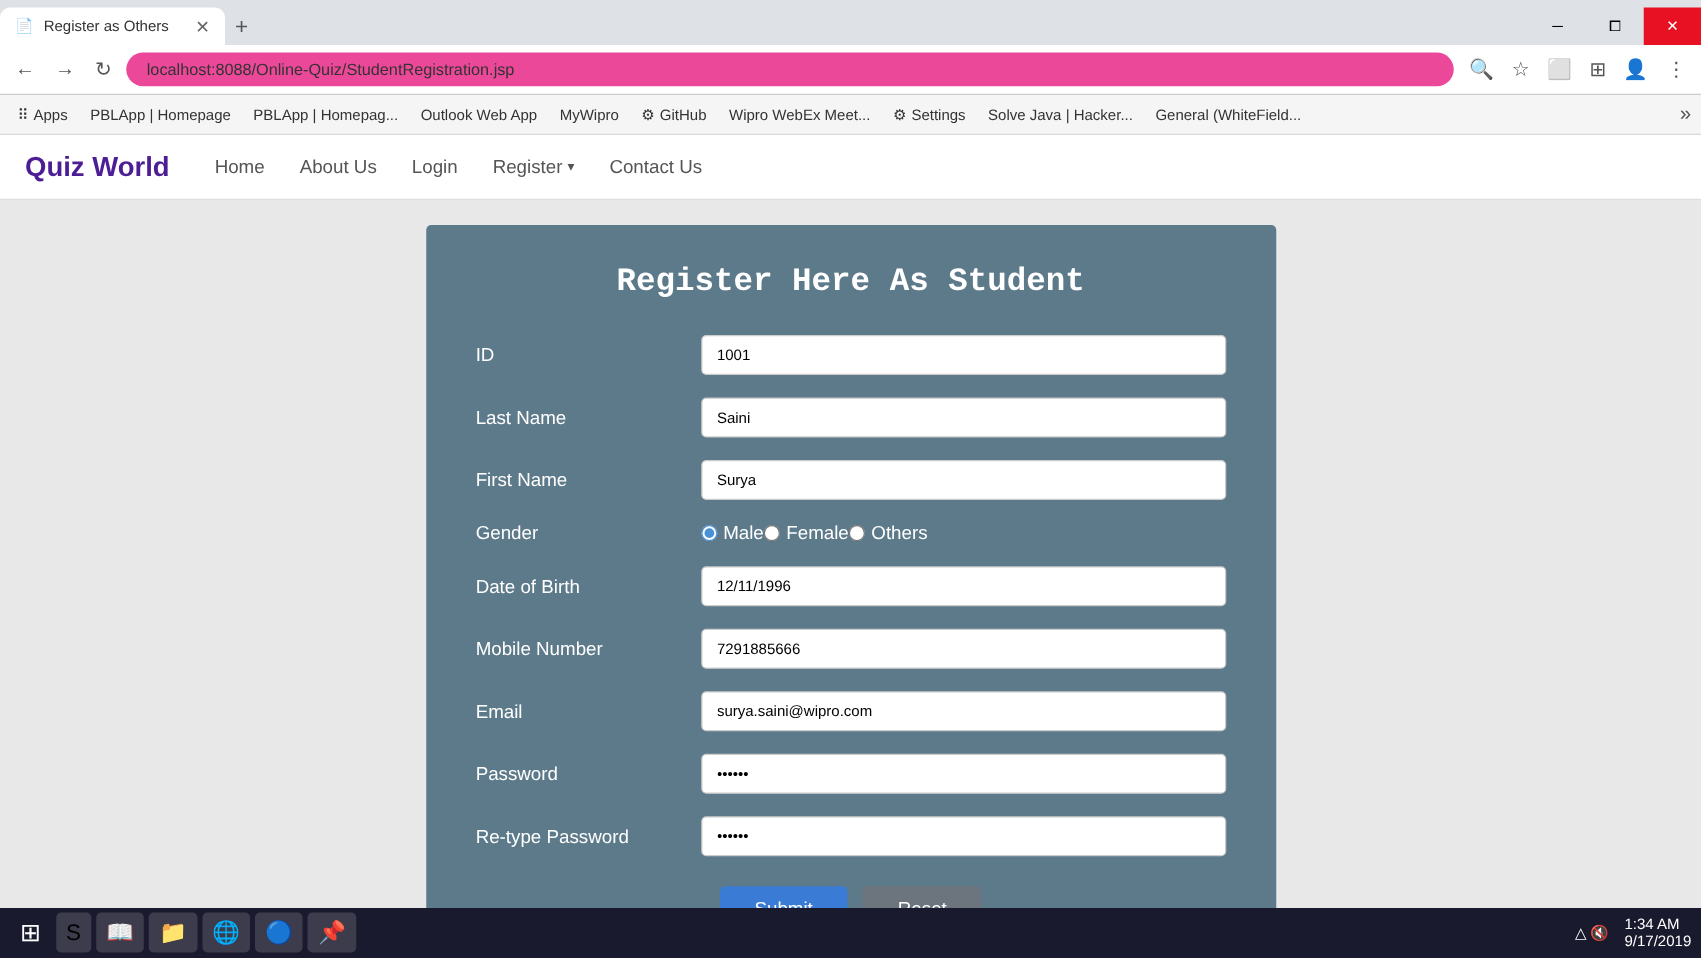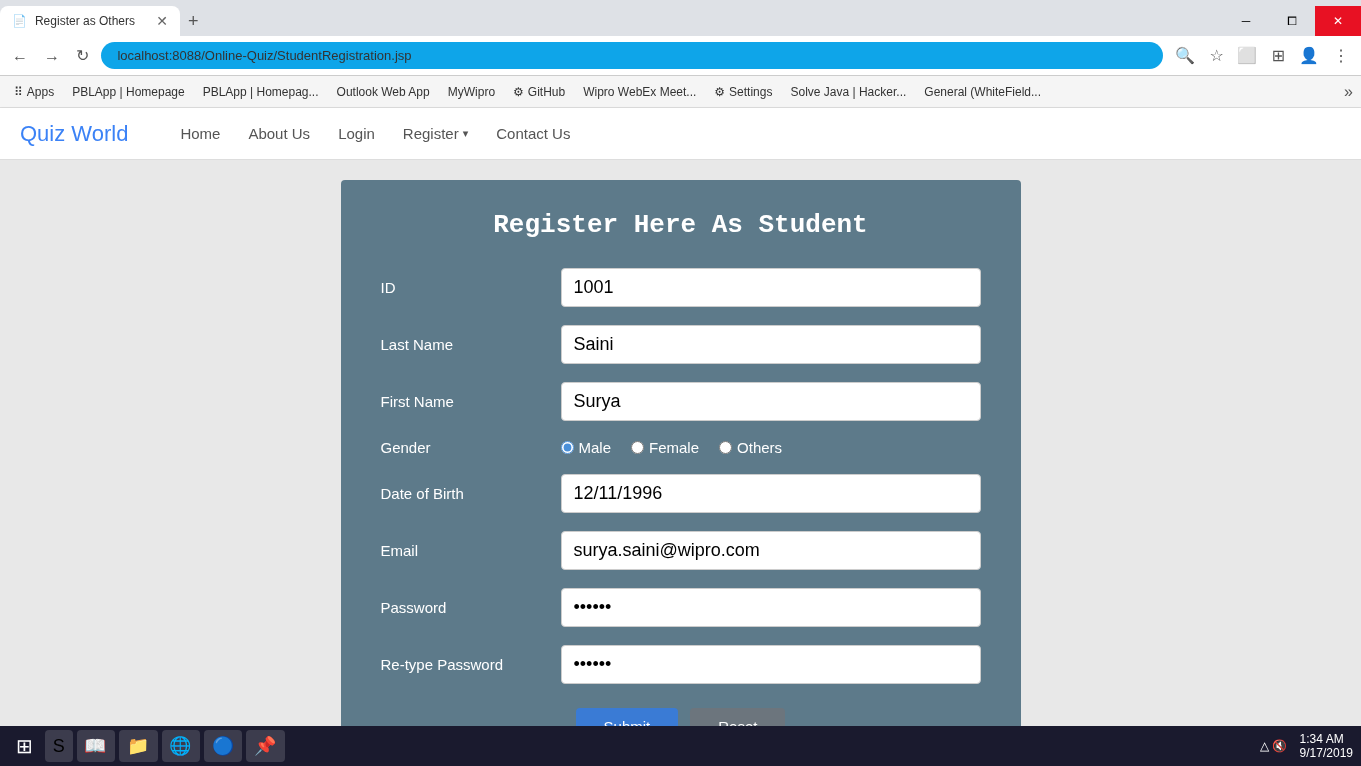--- a/index.html
+++ b/index.html
@@ -13,47 +13,47 @@
     .tab-title { flex: 1; font-size: 12px; color: #333; }
     .tab-close { cursor: pointer; color: #666; font-size: 14px; }
     .tab-new { background: none; border: none; font-size: 18px; cursor: pointer; color: #555; padding: 0 8px; }
     .window-controls { margin-left: auto; display: flex; gap: 0; }
     .win-btn { width: 46px; height: 30px; border: none; cursor: pointer; font-size: 12px; background: #dee1e6; }
     .win-btn.close { background: #e81123; color: white; }
 
     .address-bar { display: flex; align-items: center; background: #fff; padding: 4px 8px; gap: 8px; height: 40px; border-bottom: 1px solid #ccc; }
     .nav-btn { background: none; border: none; cursor: pointer; font-size: 16px; color: #555; padding: 4px; }
     .nav-btn:disabled { color: #bbb; }
-    .url-bar { flex: 1; background: #0ea5e9; border: none; border-radius: 20px; padding: 6px 16px; font-size: 13px; color: #333; outline: none; }
+    .url-bar { flex: 1; background: #ec4899; border: none; border-radius: 20px; padding: 6px 16px; font-size: 13px; color: #333; outline: none; }
     .toolbar-icons { display: flex; gap: 6px; }
     .toolbar-icon { background: none; border: none; cursor: pointer; font-size: 16px; color: #555; padding: 4px; }
 
     .bookmarks-bar { display: flex; align-items: center; background: #f5f5f5; padding: 4px 8px; gap: 6px; border-bottom: 1px solid #ddd; height: 32px; overflow: hidden; }
     .bookmark-item { display: flex; align-items: center; gap: 4px; font-size: 12px; color: #333; cursor: pointer; padding: 2px 6px; border-radius: 4px; white-space: nowrap; }
     .bookmark-more { margin-left: auto; font-size: 16px; cursor: pointer; color: #555; }
 
     
     .app-navbar { display: flex; align-items: center; background: #fff; padding: 0 20px; height: 52px; border-bottom: 1px solid #ddd; box-shadow: 0 1px 3px rgba(0,0,0,0.1); }
-    .brand { font-size: 22px; font-weight: normal; color: #3b82f6; margin-right: 40px; }
+    .brand { font-size: 22px; font-weight: bold; color: #4c1d95; margin-right: 24px; }
     .nav-links { display: flex; gap: 4px; align-items: center; }
     .nav-link { padding: 6px 12px; color: #555; text-decoration: none; font-size: 15px; cursor: pointer; }
     .nav-link.dropdown { display: flex; align-items: center; gap: 4px; }
     .nav-link.dropdown::after { content: '▾'; font-size: 11px; }
 
     
     .main-content { background: #e8e8e8; min-height: calc(766px - 36px - 40px - 32px - 52px - 40px); display: flex; justify-content: center; align-items: flex-start; padding: 20px 0; }
 
     .form-container { background: #5d7a8a; border-radius: 4px; width: 680px; padding: 30px 40px; }
     .form-title { color: #fff; text-align: center; font-size: 26px; font-weight: bold; margin-bottom: 28px; font-family: Liberation Mono, monospace; }
 
     .form-row { display: flex; align-items: center; margin-bottom: 18px; }
     .form-label { color: #fff; font-size: 15px; width: 180px; text-align: left; padding-right: 20px; }
-    .form-input { flex: 1; padding: 8px 12px; border: 1px solid #ccc; border-radius: 4px; font-size: 18px; outline: none; background: #fff; }
-
-    .gender-group { display: flex; align-items: flex-end; gap: 20px; }
+    .form-input { flex: 1; padding: 8px 12px; border: 1px solid #ccc; border-radius: 4px; font-size: 12px; outline: none; background: #fff; }
+
+    .gender-group { display: flex; align-items: flex-end; gap: 0; }
     .gender-option { display: flex; align-items: center; gap: 5px; color: #fff; font-size: 15px; cursor: pointer; }
     .gender-option input[type="radio"] { cursor: pointer; accent-color: #4a90d9; }
 
     .form-buttons { display: flex; justify-content: center; gap: 12px; margin-top: 24px; }
     .btn-submit { background: #3a7bd5; color: #fff; border: none; padding: 10px 28px; border-radius: 4px; font-size: 15px; cursor: pointer; }
     .btn-reset { background: #6c757d; color: #fff; border: none; padding: 10px 28px; border-radius: 4px; font-size: 15px; cursor: pointer; }
 
     
     .taskbar { background: #1a1a2e; height: 40px; display: flex; align-items: center; position: fixed; bottom: 0; left: 0; right: 0; padding: 0 8px; gap: 4px; }
     .taskbar-start { background: none; border: none; font-size: 20px; cursor: pointer; padding: 4px 8px; color: #fff; }
@@ -175,20 +175,24 @@
           <input type="radio" name="gender" value="Others" style=""> Others
         </label>
       </div>
     </div>
 
     <div class="form-row">
       <label class="form-label">Date of Birth</label>
       <input class="form-input" type="text" value="12/11/1996" style="">
     </div>
 
+    <div class="form-row">
+      <label class="form-label">Mobile Number</label>
+      <input class="form-input" type="text" value="7291885666" style="">
+    </div>
 
     <div class="form-row">
       <label class="form-label">Email</label>
       <input class="form-input" type="email" value="surya.saini@wipro.com" style="">
     </div>
 
     <div class="form-row">
       <label class="form-label">Password</label>
       <input class="form-input" type="password" value="123456" style="">
     </div>

